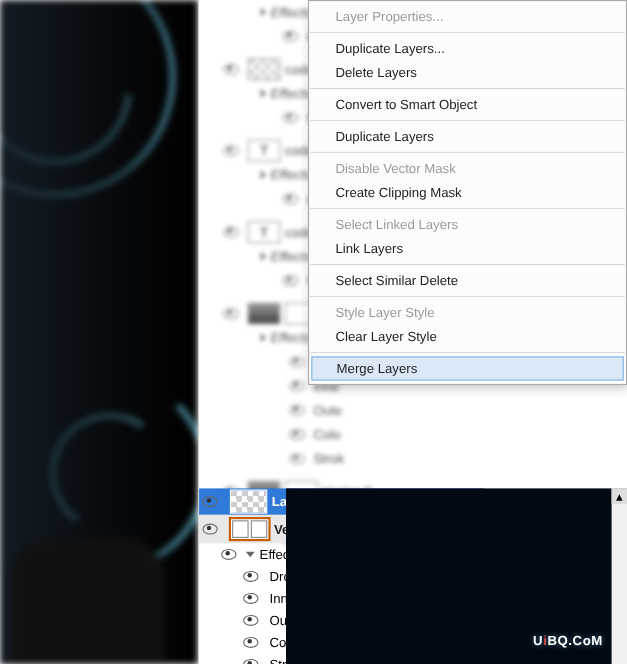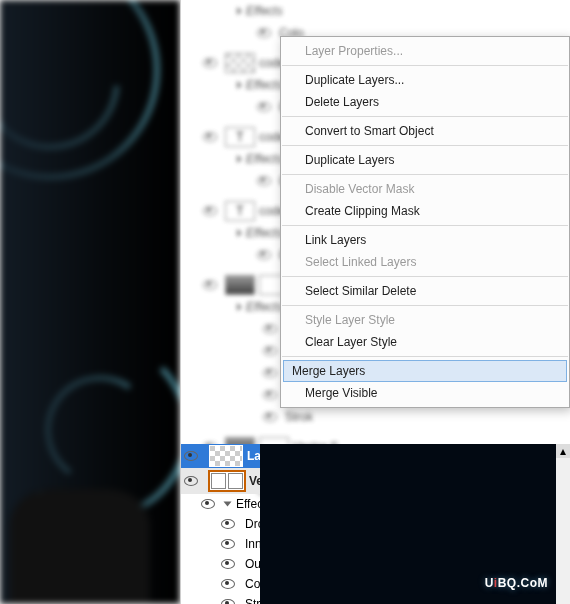--- a/index.html
+++ b/index.html
@@ -54,25 +54,24 @@
   .fx-sub{ display:flex; align-items:center; height:20px; padding-left:40px;}
   .fx-sub .eye{ margin-right:10px;}
   .darkstrip{position:absolute; top:444px; left:260px; right:0; height:160px; background:#020912;}
   .scrollbar{position:absolute; right:0; top:444px; width:14px; height:160px; background:#f0f0f0;}
   .scrollbtn{width:14px;height:14px;background:#ddd;display:flex;align-items:center;justify-content:center;}
 
   .ctx {
     position:absolute; left:280px; top:0; width:290px; background:#fcfcfc;
     border:1px solid #aaa; box-shadow:2px 3px 10px rgba(0,0,0,.25);
     padding:3px 0;
-    margin-top:36px;
   }
   .mi { height:22px; display:flex; align-items:center; padding:0 24px; color:#222;}
   .mi.disabled{ color:#9a9a9a;}
-  .mi.hl { background:#dbe8f7; border:1px solid #7fb1e3; margin:0 2px; padding:0 8px;}
+  .mi.hl { background:#dbe8f7; border:1px solid #7fb1e3; margin:0 2px; padding:0 22px;}
   .sep { height:1px; background:#d8d8d8; margin:3px 1px;}
 
   .watermark{
     position:absolute; right:22px; bottom:10px; color:#fff;
     font: 700 28px Georgia, serif; text-shadow:0 0 6px rgba(120,210,255,.5);
     letter-spacing:.5px;
   }
   .watermark .i { color:#e04040;}
   .lrow.vs{padding-left:22px;}
   .vtag{font-weight:normal;color:#222;}
@@ -249,27 +248,26 @@
   <div class="mi">Duplicate Layers...</div>
   <div class="mi">Delete Layers</div>
   <div class="sep"></div>
   <div class="mi">Convert to Smart Object</div>
   <div class="sep"></div>
   <div class="mi">Duplicate Layers</div>
   <div class="sep"></div>
   <div class="mi disabled">Disable Vector Mask</div>
   <div class="mi">Create Clipping Mask</div>
   <div class="sep"></div>
+  <div class="mi disabled">Select Linked Layers</div>
   <div class="mi">Link Layers</div>
-  <div class="mi disabled">Select Linked Layers</div>
   <div class="sep"></div>
   <div class="mi">Select Similar Delete</div>
   <div class="sep"></div>
   <div class="mi disabled">Style Layer Style</div>
   <div class="mi">Clear Layer Style</div>
   <div class="sep"></div>
   <div class="mi hl">Merge Layers</div>
-  <div class="mi">Merge Visible</div>
 </div>
 
 <div class="watermark">
   <span>U</span><span class="i">i</span><span>BQ.CoM</span>
 </div>
 
 </body></html>

